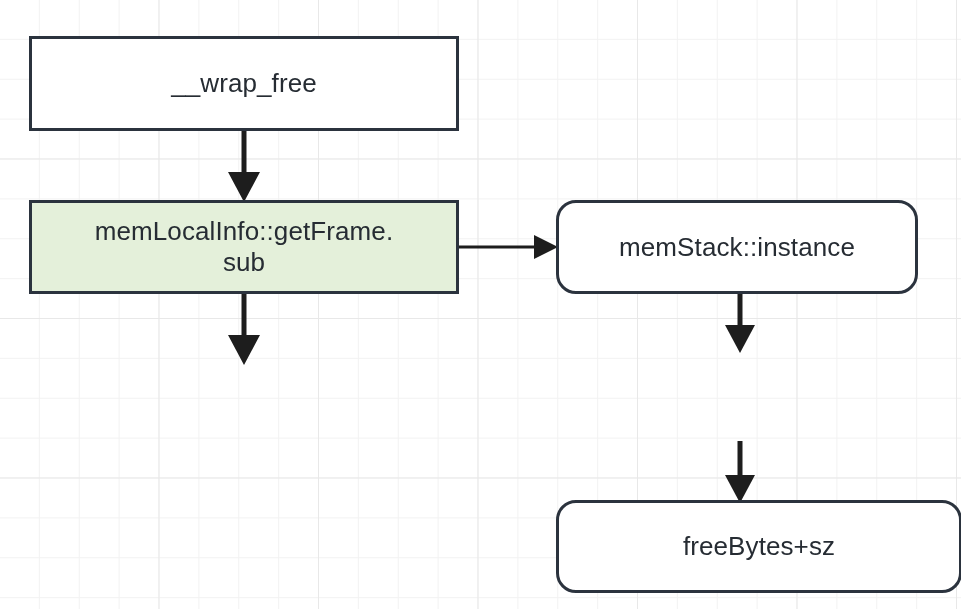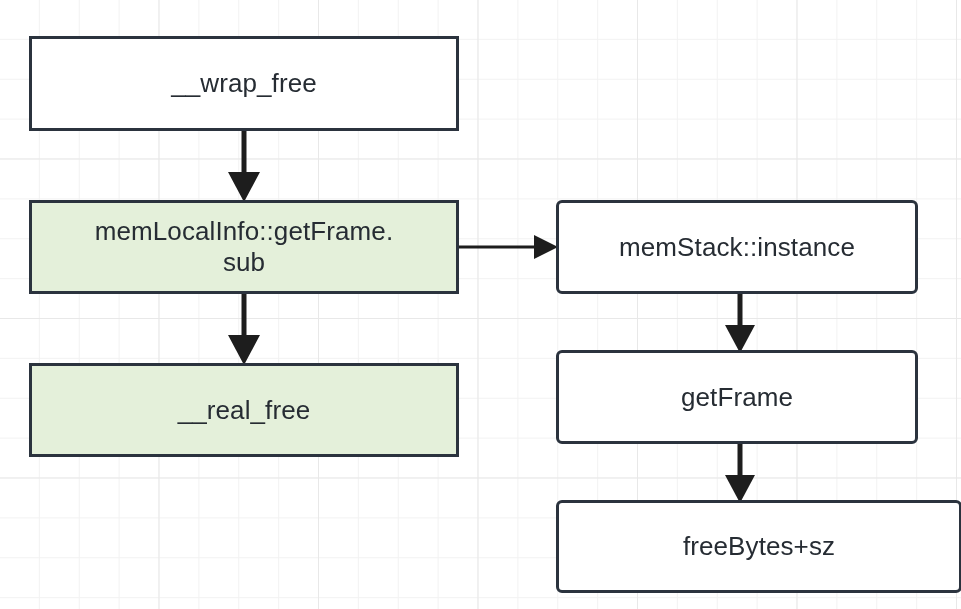--- a/index.html
+++ b/index.html
@@ -36,21 +36,21 @@
     color: #262c33;
     border: 3px solid #2b333e;
     background: #ffffff;
     font-size: 26px;
     line-height: 1.18;
     letter-spacing: 0.1px;
     padding: 2px 24px;
     white-space: pre-line;
   }
   .node.square { border-radius: 0; }
-  .node.rounded { border-radius: 6px; }
+  .node.rounded { border-radius: 20px; }
   .node.green { background: #e4f0da; }
 
   .edge {
     position: absolute;
     overflow: visible;
     pointer-events: none;
   }
   .edge path, .edge polygon { fill: #1d1d1d; stroke: none; }
   .edge line { stroke: #1d1d1d; }
 </style>
@@ -82,21 +82,19 @@
   <svg class="edge" style="left:712px; top:441px; width:56px; height:64px;" viewBox="0 0 56 64">
     <line x1="28" y1="0" x2="28" y2="38" stroke-width="5"></line>
     <polygon points="13,34 43,34 28,62"></polygon>
   </svg>
 
   <div class="node square" style="left:29px; top:36px; width:430px; height:95px;">__wrap_free</div>
 
   <div class="node square green" style="left:29px; top:200px; width:430px; height:94px;">memLocalInfo::getFrame.
 sub</div>
 
-  <div class="node square green" style="left:29px; top:363px; width:430px; height:94px;">__real_free</div>
 
   <div class="node rounded" style="left:556px; top:200px; width:362px; height:94px;">memStack::instance</div>
 
-  <div class="node rounded" style="left:556px; top:350px; width:362px; height:94px;">getFrame</div>
 
   <div class="node rounded" style="left:556px; top:500px; width:406px; height:93px;">freeBytes+sz</div>
 
 </div>
 
 </body></html>

